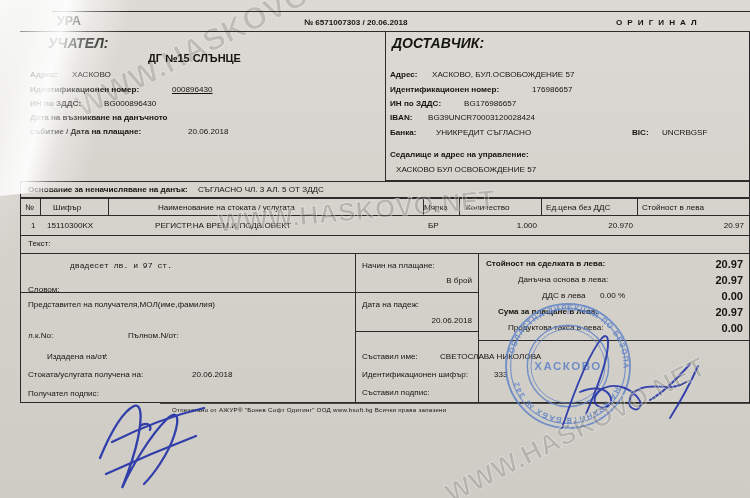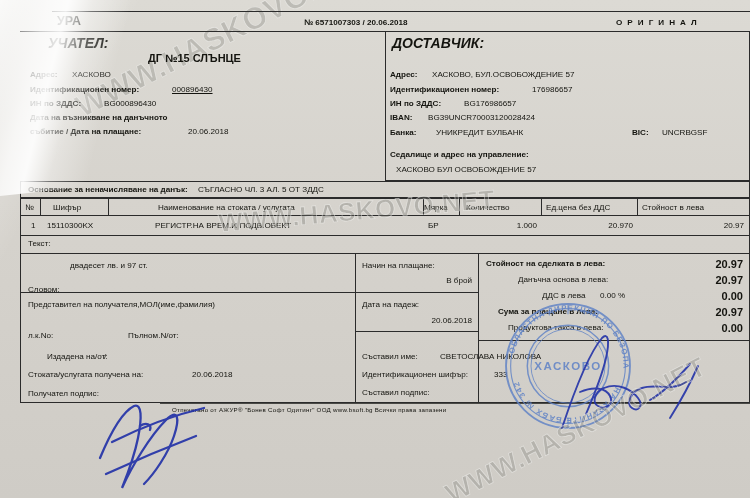--- a/index.html
+++ b/index.html
@@ -96,21 +96,21 @@
   <div class="t s8 b" style="left:390px;top:85px;">Идентификационен номер:</div>
   <div class="t s8" style="left:532px;top:85px;">176986657</div>
 
   <div class="t s8 b" style="left:390px;top:99px;">ИН по ЗДДС:</div>
   <div class="t s8" style="left:464px;top:99px;">BG176986657</div>
 
   <div class="t s8 b" style="left:390px;top:113px;">IBAN:</div>
   <div class="t s8" style="left:428px;top:113px;">BG39UNCR70003120028424</div>
 
   <div class="t s8 b" style="left:390px;top:128px;">Банка:</div>
-  <div class="t s8" style="left:436px;top:128px;">УНИКРЕДИТ БУЛБАНК</div>
+  <div class="t s8" style="left:436px;top:128px;">УНИКРЕДИТ СЪГЛАСНО</div>
   <div class="t s8 b" style="left:632px;top:128px;">BIC:</div>
   <div class="t s8" style="left:662px;top:128px;">UNCRBGSF</div>
 
   <div class="t s8 b" style="left:390px;top:150px;">Седалище и адрес на управление:</div>
   <div class="t s8" style="left:396px;top:165px;">ХАСКОВО БУЛ ОСВОБОЖДЕНИЕ 57</div>
 
   <div class="bx" style="left:20px;top:181px;width:730px;height:17px;"></div>
   <div class="t s8 b" style="left:28px;top:185px;">Основание за неначисляване на данък:</div>
   <div class="t s8" style="left:198px;top:185px;">СЪГЛАСНО ЧЛ. 3 АЛ. 5 ОТ ЗДДС</div>
 
@@ -143,21 +143,21 @@
   <div class="t s8" style="left:28px;top:239px;">Текст:</div>
   <div class="ln" style="left:20px;top:253px;width:730px;height:1px;"></div>
 
   <div class="ln" style="left:20px;top:216px;width:1px;height:187px;"></div>
   <div class="ln" style="left:749px;top:216px;width:1px;height:187px;"></div>
 
   <div class="ln" style="left:355px;top:253px;width:1px;height:150px;"></div>
   <div class="ln" style="left:478px;top:253px;width:1px;height:150px;"></div>
 
   <div class="t s8" style="left:28px;top:261px;margin-top:24px;">Словом:</div>
-  <div class="t s8" style="left:70px;top:261px;">двадесет лв. и 97 ст.</div>
+  <div class="t s8" style="left:70px;top:261px;font-family:Liberation Mono, monospace;">двадесет лв. и 97 ст.</div>
 
   <div class="t s8" style="left:362px;top:261px;">Начин на плащане:</div>
   <div class="t s8 r" style="left:300px;top:276px;width:172px;">В брой</div>
 
   <div class="ln" style="left:20px;top:292px;width:458px;height:1px;"></div>
 
   <div class="t s8" style="left:28px;top:300px;">Представител на получателя,МОЛ(име,фамилия)</div>
 
   <div class="t s8" style="left:362px;top:300px;">Дата на падеж:</div>
   <div class="t s8 r" style="left:300px;top:316px;width:172px;">20.06.2018</div>

